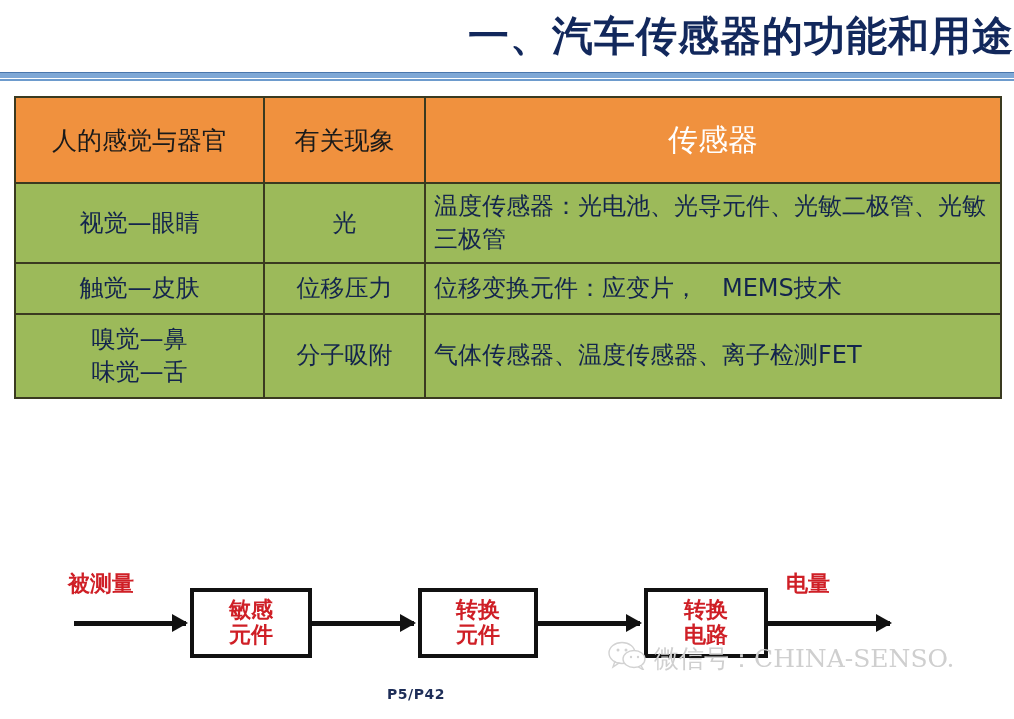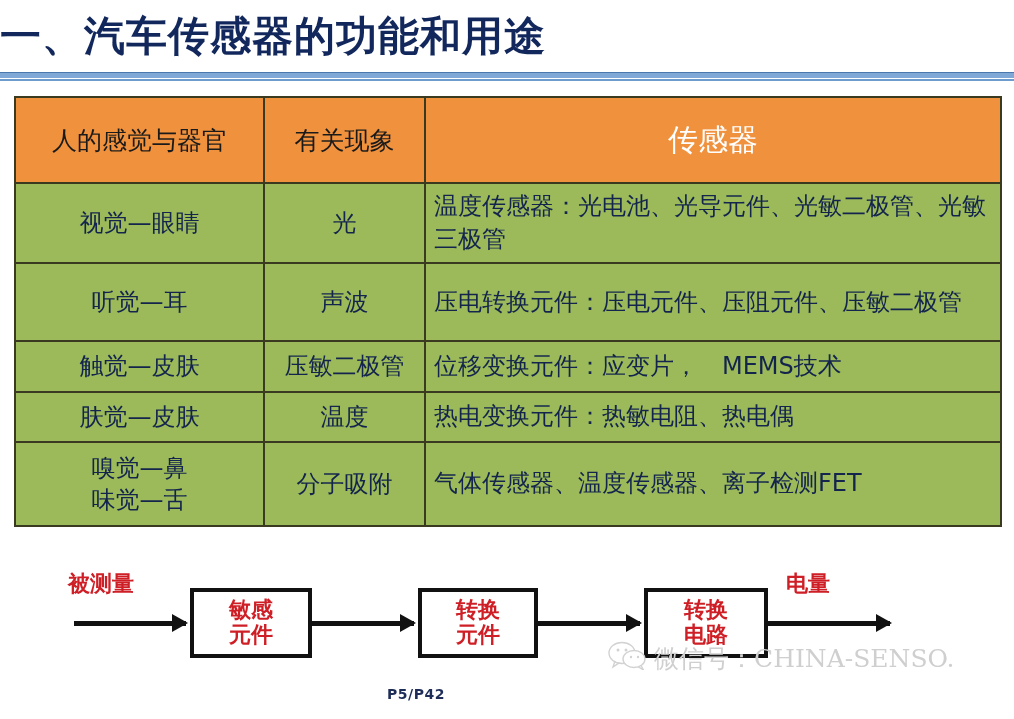--- a/index.html
+++ b/index.html
@@ -14,21 +14,21 @@
     overflow: hidden;
     font-family: "DejaVu Sans", "Liberation Sans", sans-serif;
   }
 
   
   #slide-title {
     position: absolute;
     left: 0;
     top: 6px;
     width: 1014px;
-    text-align: left;
+    text-align: right;
     font-size: 41px;
     font-weight: bold;
     letter-spacing: 1px;
     color: #12285c;
     line-height: 60px;
     white-space: nowrap;
   }
 
   
   #title-divider {
@@ -214,34 +214,24 @@
       <th class="th-phenom">有关现象</th>
       <th class="th-sensor">传感器</th>
     </tr>
   </thead>
   <tbody>
     <tr class="row-tall">
       <td class="c-sense">视觉—眼睛</td>
       <td class="c-phenom">光</td>
       <td class="c-sensor">温度传感器：光电池、光导元件、光敏二极管、光敏三极管</td>
     </tr>
-    <tr class="row-tall">
-      <td class="c-sense">听觉—耳</td>
-      <td class="c-phenom">声波</td>
-      <td class="c-sensor">压电转换元件：压电元件、压阻元件、压敏二极管</td>
-    </tr>
     <tr class="row-short">
       <td class="c-sense">触觉—皮肤</td>
-      <td class="c-phenom">压敏二极管</td>
+      <td class="c-phenom">位移压力</td>
       <td class="c-sensor">位移变换元件：应变片，　MEMS技术</td>
-    </tr>
-    <tr class="row-short">
-      <td class="c-sense">肤觉—皮肤</td>
-      <td class="c-phenom">温度</td>
-      <td class="c-sensor">热电变换元件：热敏电阻、热电偶</td>
     </tr>
     <tr class="row-x">
       <td class="c-sense">嗅觉—鼻<br>味觉—舌</td>
       <td class="c-phenom">分子吸附</td>
       <td class="c-sensor">气体传感器、温度传感器、离子检测FET</td>
     </tr>
   </tbody>
 </table>
 
 <div id="block-diagram">

